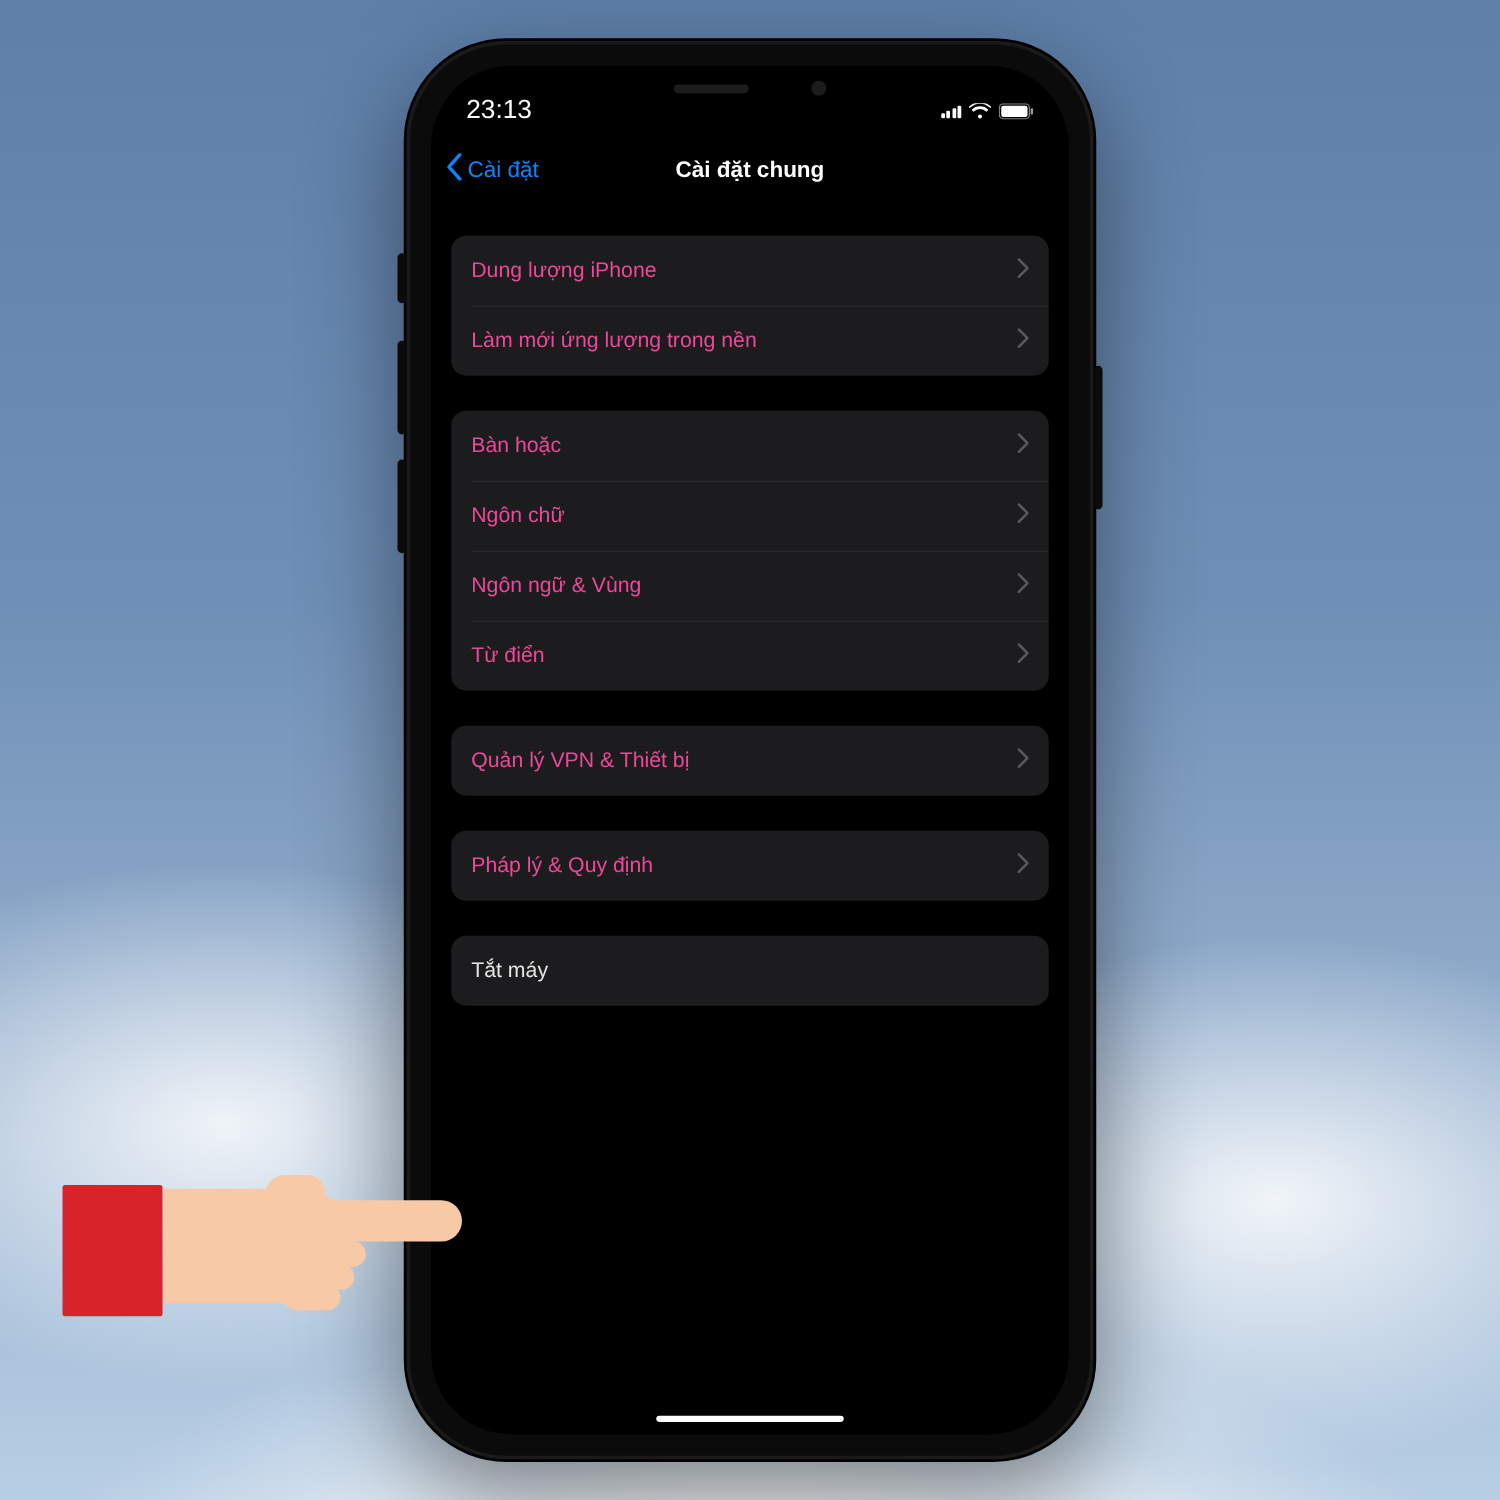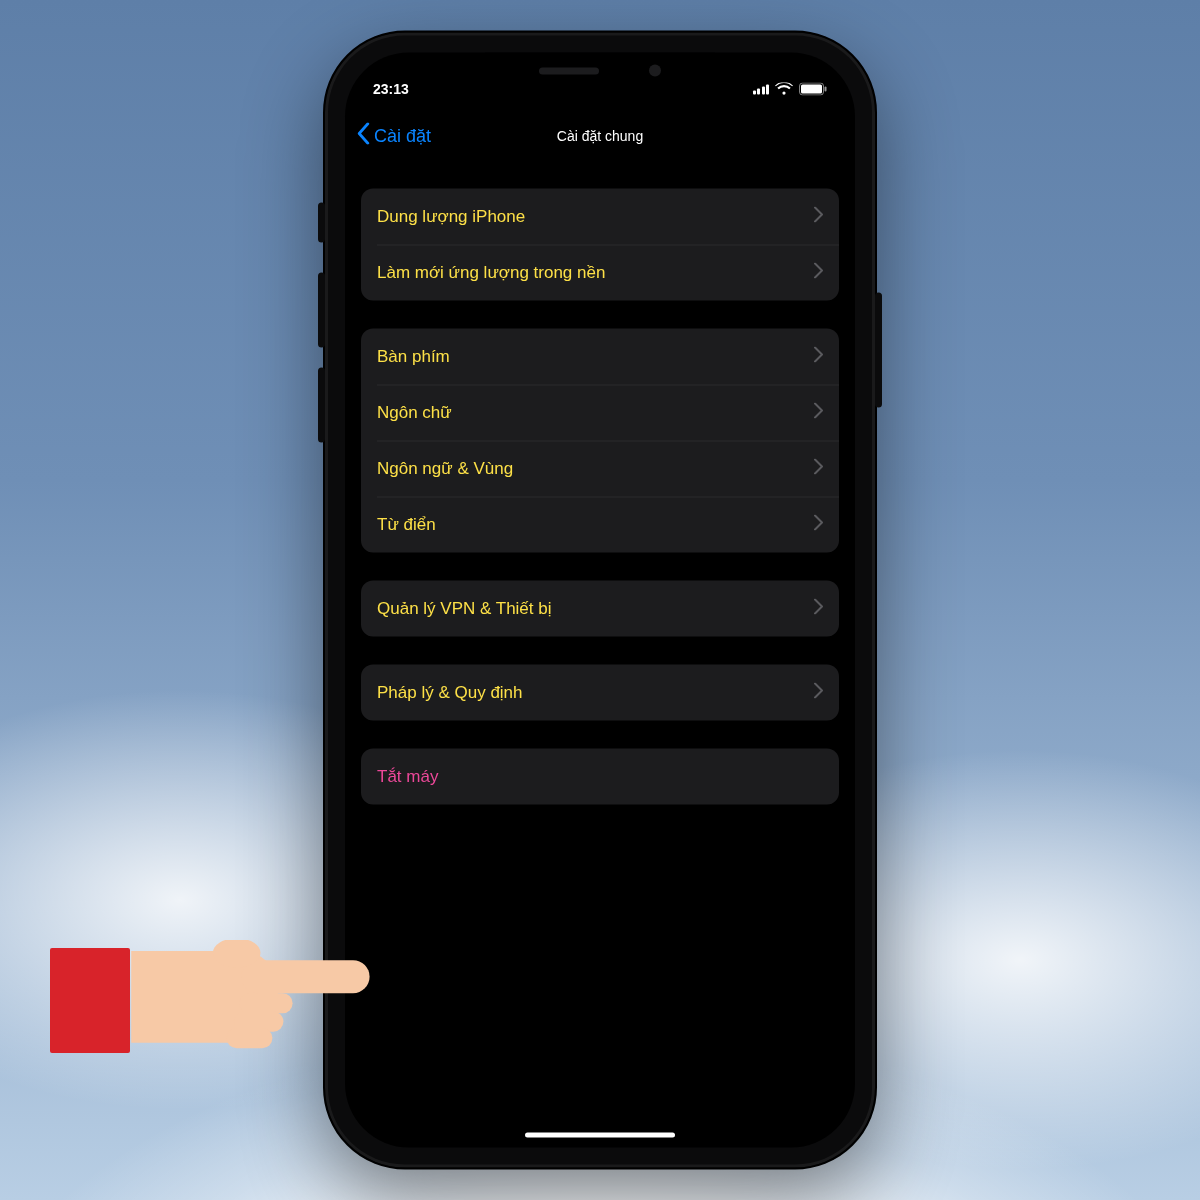--- a/index.html
+++ b/index.html
@@ -31,50 +31,50 @@
   .notch{
     position:absolute;top:0;left:50%;transform:translateX(-50%);
     width:230px;height:36px;background:#000;border-radius:0 0 22px 22px;z-index:5;
     display:flex;align-items:center;justify-content:center;gap:50px;
   }
   .speaker{width:60px;height:7px;background:#1c1c1e;border-radius:4px;}
   .cam{width:12px;height:12px;background:#1c1c1e;border-radius:50%;}
   
   .status{
     position:absolute;top:0;left:0;right:0;height:52px;display:flex;align-items:center;
-    justify-content:space-between;padding:10px 28px 0;font-size:14px;font-weight:700;z-index:4;
+    justify-content:space-between;padding:10px 28px 0;font-size:21px;font-weight:400;z-index:4;
   }
   .status-right{display:flex;align-items:center;gap:6px;}
   .sig{display:inline-flex;align-items:flex-end;gap:1.5px;height:12px;}
   .sig i{width:3px;background:#fff;border-radius:1px;}
   .sig i:nth-child(1){height:4px}.sig i:nth-child(2){height:6px}.sig i:nth-child(3){height:8px}.sig i:nth-child(4){height:10px}
   .wifi-ico svg,.bat-ico svg{display:block}
   
   .nav{
     position:absolute;top:58px;left:0;right:0;height:50px;display:flex;align-items:center;
     justify-content:center;
   }
   .nav-back{
     position:absolute;left:12px;top:0;height:50px;display:flex;align-items:center;gap:4px;
     color:#0a84ff;font-size:18px;
   }
-  .nav-title{font-size:14px;font-weight:400;}
+  .nav-title{font-size:18px;font-weight:700;}
   
   .content{position:absolute;top:118px;left:0;right:0;bottom:0;padding:0 16px 40px;overflow:hidden;}
   .group{background:#1c1c1e;border-radius:12px;margin-top:28px;overflow:hidden;}
   .group:first-child{margin-top:18px;}
   .row{
     display:flex;align-items:center;justify-content:space-between;height:56px;padding:0 16px;
-    color:#fde047;font-size:17px;position:relative;
+    color:#ec4899;font-size:17px;position:relative;
   }
   .row + .row::before{
     content:"";position:absolute;left:16px;right:0;top:0;height:1px;background:#2b2b2d;
   }
   .chev{color:#5a5a5e;}
-  .row-blue{color:#ec4899;}
+  .row-blue{color:#e5e5e5;}
   
   .home-ind{
     position:absolute;bottom:10px;left:50%;transform:translateX(-50%);
     width:150px;height:5px;background:#fff;border-radius:3px;z-index:6;
   }
   
   .hand{position:absolute;left:50px;top:948px;z-index:20;}
   .cuff{width:80px;height:105px;background:#d8232a;border-radius:2px;}
   .palm{
     position:absolute;left:70px;top:-8px;width:270px;height:110px;
@@ -143,21 +143,21 @@
           </div>
           <div class="row">
             <span>Làm mới ứng lượng trong nền</span>
             <span class="chev"><svg width="9" height="16" viewBox="0 0 9 16">
                 <path d="M1 1l7 7-7 7" stroke="#5a5a5e" stroke-width="2" fill="none" stroke-linecap="round" stroke-linejoin="round"></path>
               </svg></span>
           </div>
         </div>
         <div class="group">
           <div class="row">
-            <span>Bàn phím</span>
+            <span>Bàn hoặc</span>
             <span class="chev"><svg width="9" height="16" viewBox="0 0 9 16">
                 <path d="M1 1l7 7-7 7" stroke="#5a5a5e" stroke-width="2" fill="none" stroke-linecap="round" stroke-linejoin="round"></path>
               </svg></span>
           </div>
           <div class="row">
             <span>Ngôn chữ</span>
             <span class="chev"><svg width="9" height="16" viewBox="0 0 9 16">
                 <path d="M1 1l7 7-7 7" stroke="#5a5a5e" stroke-width="2" fill="none" stroke-linecap="round" stroke-linejoin="round"></path>
               </svg></span>
           </div>

